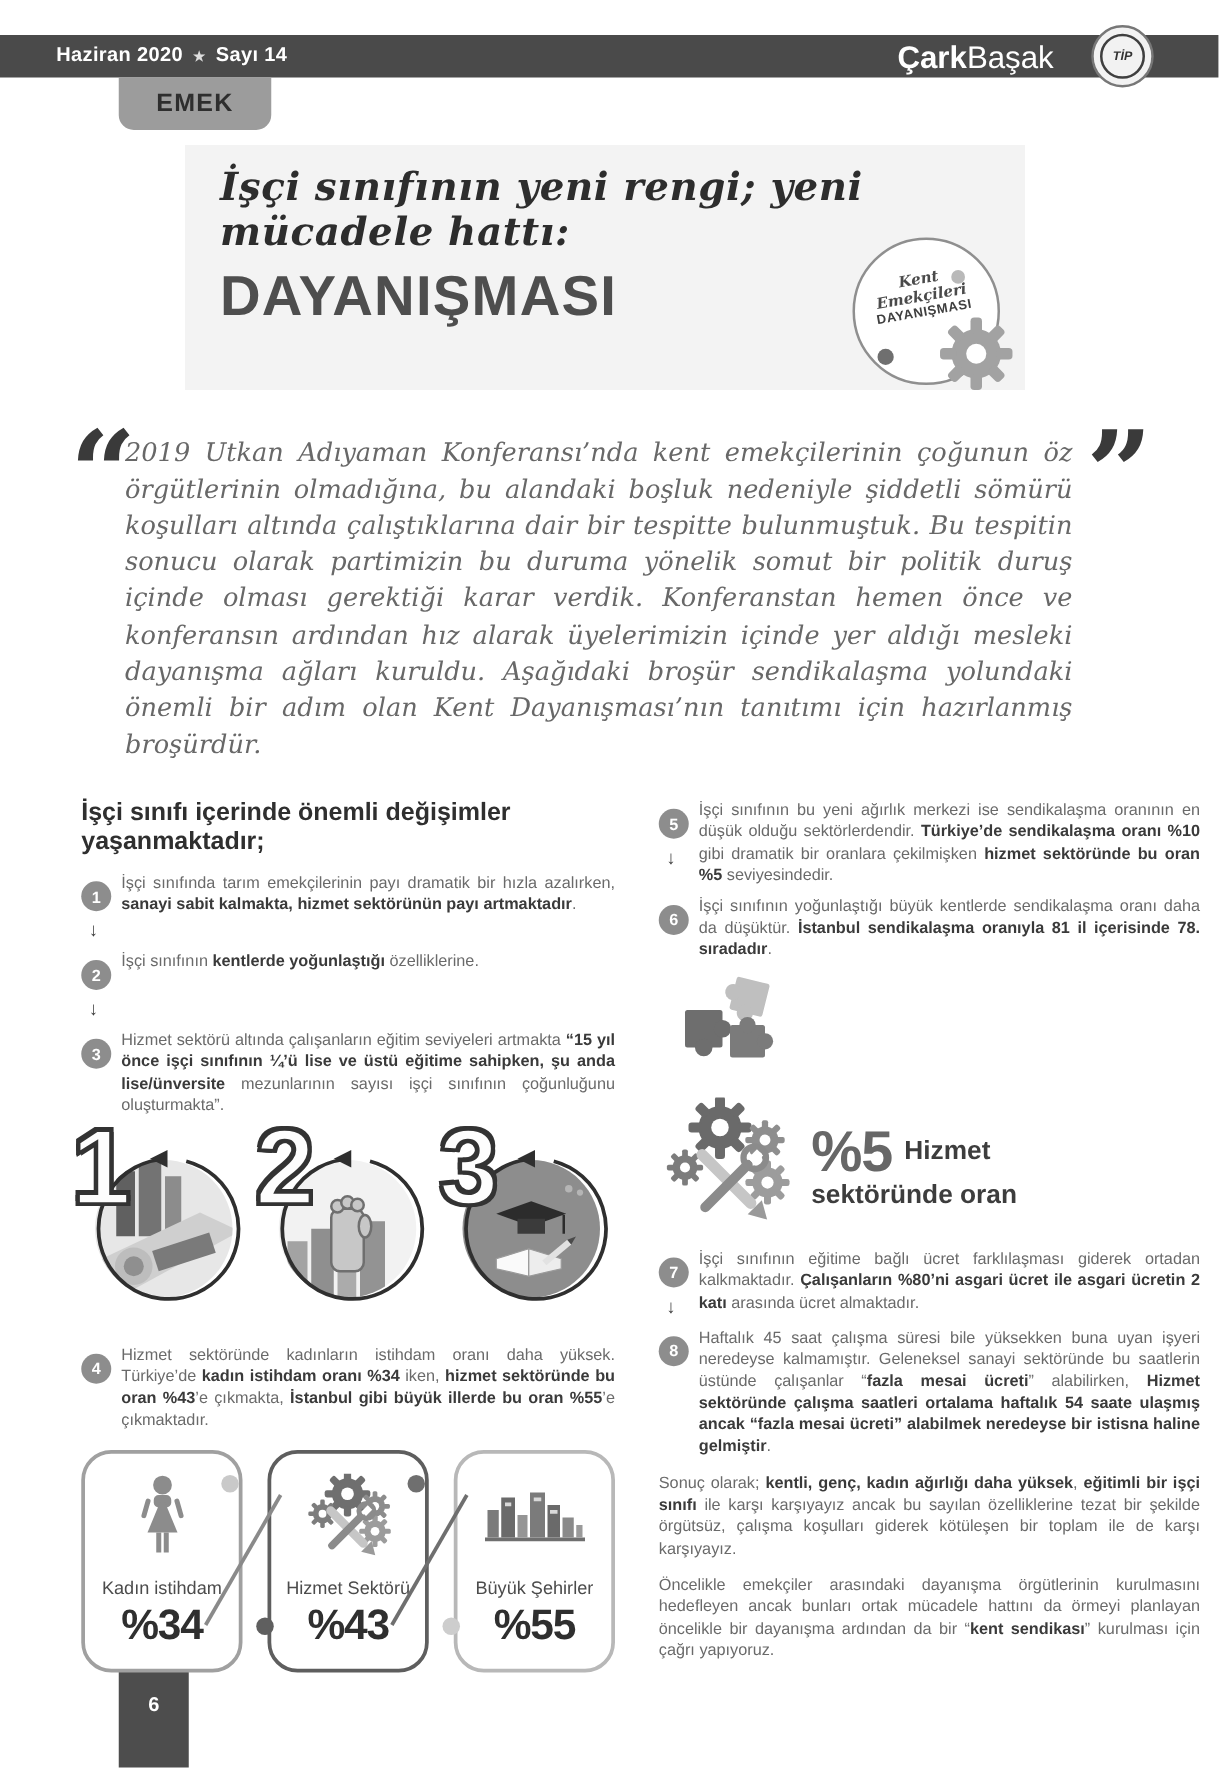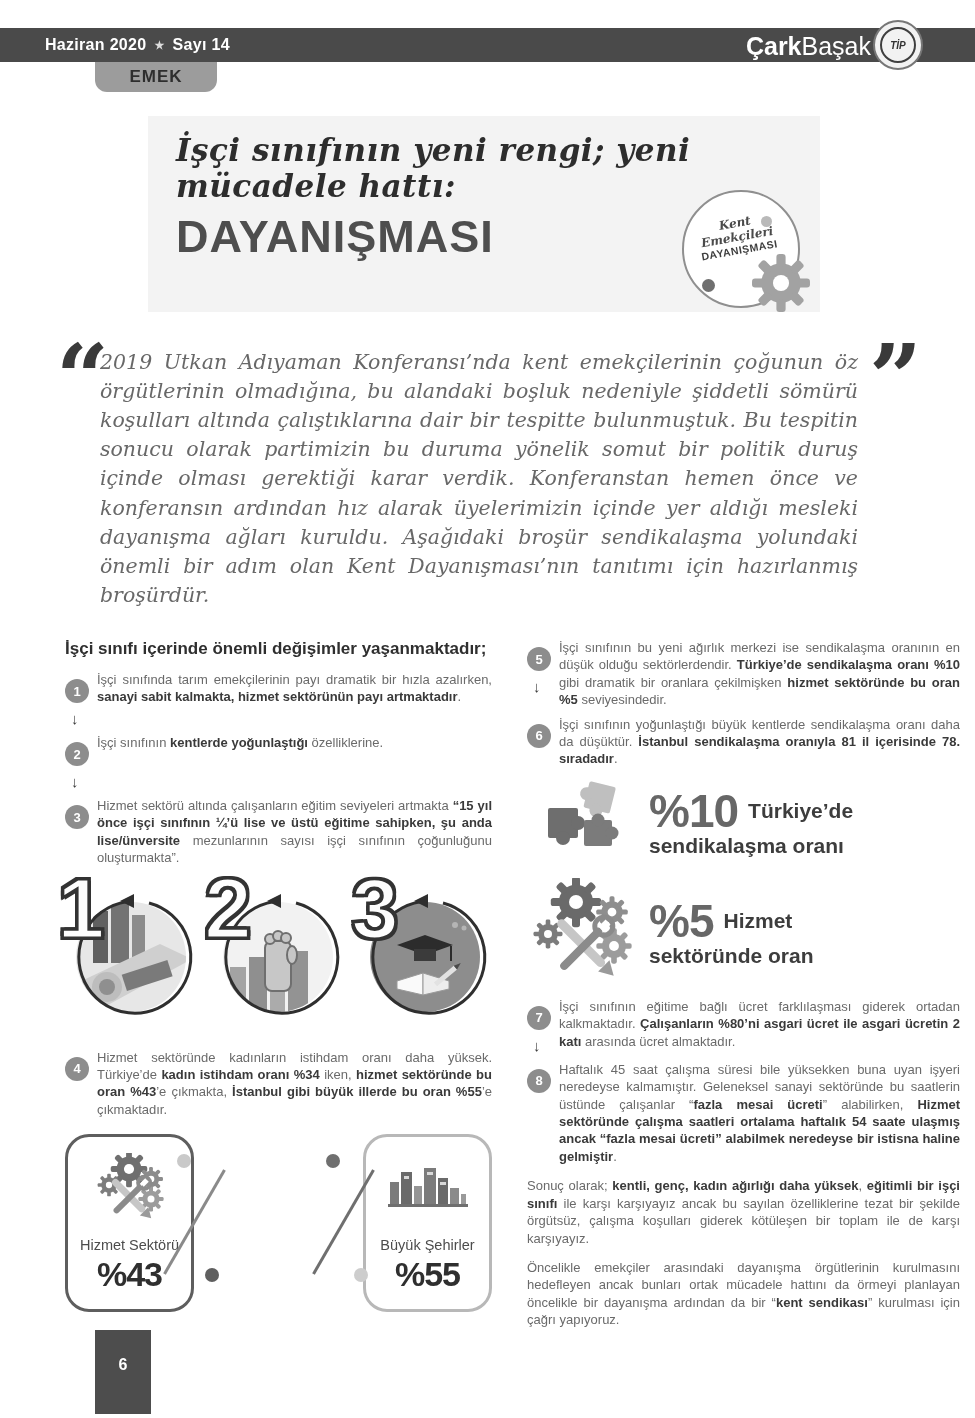--- a/index.html
+++ b/index.html
@@ -4,30 +4,30 @@
 <style>
   html,body{margin:0;padding:0;background:#fff;}
   .page{position:relative;width:975px;height:1418px;background:#fff;overflow:hidden;
         font-family:"Liberation Sans",sans-serif;}
 
   
   .header-bar{position:absolute;top:28px;left:0;width:975px;height:34px;background:#4a4a4a;}
   .header-left{position:absolute;left:45px;top:0;height:34px;display:flex;align-items:center;gap:8px;
                color:#fff;font-weight:700;font-size:16px;letter-spacing:.3px;}
   .star{font-size:11px;color:#ddd;}
-  .brand{position:absolute;right:104px;top:1px;height:34px;display:flex;align-items:center;color:#fff;font-size:25px;}
+  .brand{position:absolute;right:132px;top:1px;height:34px;display:flex;align-items:center;color:#fff;font-size:25px;}
   .brand .b1{font-weight:700}.brand .b2{font-weight:400}
   .tip-logo{position:absolute;right:52px;top:-8px;width:50px;height:50px;border-radius:50%;
             background:#f2f2f2;border:2px solid #777;box-sizing:border-box;
             display:flex;align-items:center;justify-content:center;font-style:italic;}
   .tip-inner{width:36px;height:36px;border-radius:50%;border:2px solid #3f3f3f;box-sizing:border-box;
              display:flex;align-items:center;justify-content:center;font-size:10px;font-weight:700;color:#333;}
-  .emek-tab{position:absolute;top:62px;left:95px;width:122px;height:30px;background:#9c9c9c;
+  .emek-tab{position:absolute;top:62px;left:95px;width:122px;height:42px;background:#9c9c9c;
             border-radius:0 0 12px 12px;display:flex;align-items:center;justify-content:center;
-            font-size:17px;font-weight:700;color:#2e2e2e;letter-spacing:1px;}
+            font-size:20px;font-weight:700;color:#2e2e2e;letter-spacing:1px;}
 
   
   .title-block{position:absolute;top:116px;left:148px;width:672px;height:196px;background:#f3f3f3;
                box-sizing:border-box;padding:16px 0 0 28px;}
   .kicker{font-family:"DejaVu Serif",serif;font-style:italic;font-weight:700;font-size:31px;color:#2d2d2d;letter-spacing:.5px;}
   .main-title{margin-top:8px;font-size:45px;font-weight:800;color:#4e4e4e;line-height:1.12;letter-spacing:1px;}
   .badge{position:absolute;right:20px;top:74px;width:118px;height:118px;}
   .badge-circle{position:absolute;inset:0;border:2px solid #8f8f8f;border-radius:50%;background:#fff;box-sizing:border-box;}
   .badge-text{position:absolute;top:26px;left:8px;width:94px;transform:rotate(-10deg);text-align:center;}
   .badge-script{font-family:"DejaVu Serif",serif;font-style:italic;font-weight:700;font-size:12px;color:#4a4a4a;}
@@ -47,21 +47,21 @@
 
   
   .banner{position:absolute;top:552px;left:0;width:812px;height:53px;background:#161616;
           display:flex;align-items:center;justify-content:center;}
   .banner-text{font-family:"Liberation Serif",serif;font-weight:700;font-size:31px;color:#fff;padding-left:48px;}
 
   
   .col{position:absolute;top:639px;font-size:13px;}
   .col-left{left:65px;width:427px;}
   .col-right{left:527px;width:433px;}
-  .col-heading{font-size:17px;font-weight:700;color:#2f2f2f;margin:0 0 12px 0;}
+  .col-heading{font-size:20px;font-weight:700;color:#2f2f2f;margin:0 0 12px 0;}
   .item{display:flex;margin-bottom:7px;}
   .marker{width:32px;flex:0 0 32px;display:flex;flex-direction:column;align-items:flex-start;padding-top:8px;}
   .numcircle{width:24px;height:24px;border-radius:50%;background:#8d8d8d;color:#fff;font-weight:700;font-size:13px;
              display:flex;align-items:center;justify-content:center;}
   .down-arrow{margin:7px 0 0 6px;color:#3f3f3f;font-size:15px;font-weight:700;}
   .itext{margin:0;flex:1;line-height:1.34;text-align:justify;color:#6a6a6a;}
   .itext b, .para b{color:#3a3a3a;}
 
   
   .figs{display:flex;justify-content:space-between;margin:18px 0 6px 0;height:150px;}
@@ -290,20 +290,37 @@
     </div>
 
     <div class="item" style="margin-top:14px">
       <div class="marker">
         <span class="numcircle">4</span>
       </div>
       <p class="itext"><span>Hizmet sektöründe kadınların istihdam oranı daha yüksek. Türkiye’de </span><b>kadın istihdam oranı %34</b><span> iken, </span><b>hizmet sektöründe bu oran %43</b><span>’e çıkmakta, </span><b>İstanbul gibi büyük illerde bu oran %55</b><span>’e çıkmaktadır.</span></p>
     </div>
 
     <div class="boxes">
+      <div class="sbox bx1">
+        <div class="sbox-icon">
+          <svg width="44" height="66" viewBox="0 0 44 66">
+            <g fill="#8c8c8c">
+              <circle cx="22" cy="9" r="7.5"></circle>
+              <rect x="15" y="17" width="14" height="10" rx="4"></rect>
+              <polygon points="22,18 34,47 10,47"></polygon>
+              <rect x="9" y="20" width="4" height="16" rx="2" transform="rotate(16 11 20)"></rect>
+              <rect x="31" y="20" width="4" height="16" rx="2" transform="rotate(-16 33 20)"></rect>
+              <rect x="17" y="47" width="4" height="16"></rect>
+              <rect x="23" y="47" width="4" height="16"></rect>
+            </g>
+          </svg>
+        </div>
+        <div class="sbox-label">Kadın istihdam</div>
+        <div class="sbox-value">%34</div>
+      </div>
       <div class="sbox bx2">
         <div class="sbox-icon">
           <svg width="70" height="66" viewBox="0 0 70 66">
             <use href="#gear" transform="translate(34,16) scale(1.45)" style="color:#6f6f6f"></use>
             <use href="#gear" transform="translate(56,26) scale(0.95)" style="color:#8c8c8c"></use>
             <use href="#gear" transform="translate(14,32) scale(0.9)" style="color:#7d7d7d"></use>
             <use href="#gear" transform="translate(56,46) scale(1.0)" style="color:#9c9c9c"></use>
             <g transform="translate(35,44) rotate(45)">
               <rect x="-24" y="-3.5" width="44" height="7" rx="3.5" fill="#c6c6c6"></rect>
               <polygon points="20,-6 30,0 20,6" fill="#9a9a9a"></polygon>
@@ -374,27 +391,20 @@
             <circle cx="48" cy="17" r="6.5"></circle>
             <circle cx="61" cy="31" r="6.5"></circle>
           </g>
           <g fill="#7b7b7b">
             <rect x="46" y="40" width="28" height="26" rx="2"></rect>
             <circle cx="60" cy="40" r="6.5"></circle>
             <circle cx="74" cy="53" r="6.5"></circle>
           </g>
         </svg>
       </div>
-      <div class="stat-text">
-        <div class="stat-row">
-          <span class="stat-val">%10</span>
-          <span class="stat-lab">Türkiye’de</span>
-        </div>
-        <div class="stat-lab2">sendikalaşma oranı</div>
-      </div>
     </div>
 
     <div class="stat">
       <div class="stat-icon">
         <svg width="112" height="110" viewBox="0 0 112 110">
           <use href="#gear" transform="translate(44,24) scale(2.0)" style="color:#6a6a6a"></use>
           <use href="#gear" transform="translate(80,34) scale(1.25)" style="color:#8e8e8e"></use>
           <use href="#gear" transform="translate(16,56) scale(1.15)" style="color:#7c7c7c"></use>
           <use href="#gear" transform="translate(82,68) scale(1.4)" style="color:#9c9c9c"></use>
           <g transform="translate(52,68) rotate(45)">

